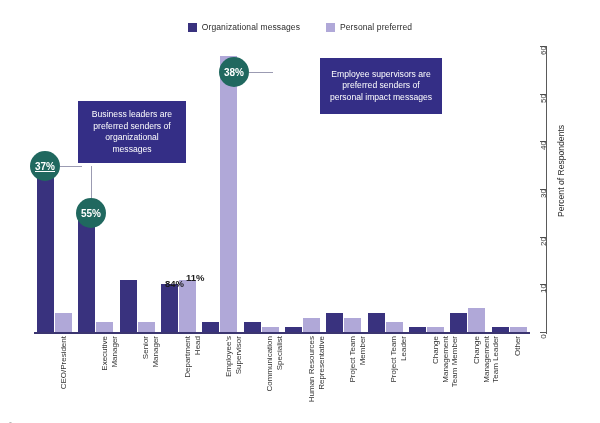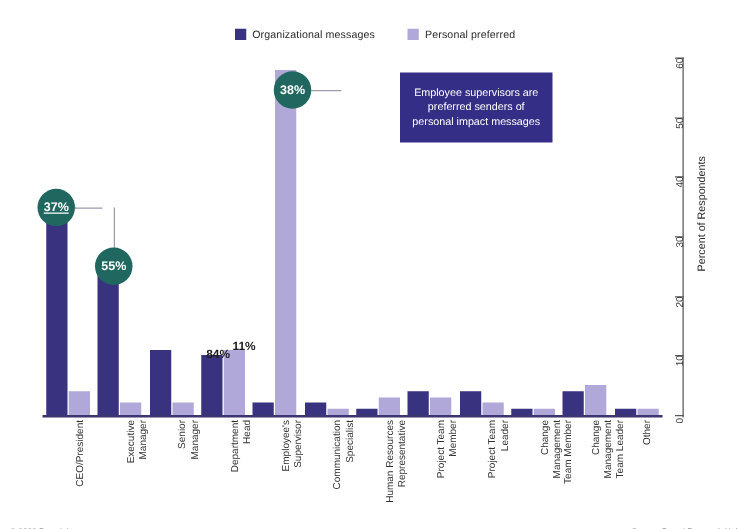--- a/index.html
+++ b/index.html
@@ -182,20 +182,21 @@
   <div class="badge" style="left:30px;top:135px;text-decoration:underline;">37%</div>
   <div class="badge" style="left:76px;top:182px;">55%</div>
   <div class="badge" style="left:219px;top:41px;">38%</div>
 
   <div class="connector" style="left:60px;top:150px;width:22px;height:1px;"></div>
   <div class="connector" style="left:91px;top:150px;width:1px;height:48px;"></div>
   <div class="connector" style="left:60px;top:150px;width:1px;height:1px;"></div>
 
   <div class="connector" style="left:249px;top:56px;width:24px;height:1px;"></div>
 
+  <div class="callout" style="left:78px;top:85px;width:108px;height:62px;">Business leaders are preferred senders of organizational messages</div>
   <div class="callout" style="left:272px;top:42px;width:122px;height:56px;margin-left:48px;">Employee supervisors are preferred senders of personal impact messages</div>
 
   <div class="xlabels" id="xlabels">
       <div class="xlabel" style="left: 24.6667px;">CEO/President</div>
       <div class="xlabel" style="left: 66px;">Executive
 Manager</div>
       <div class="xlabel" style="left: 107.333px;">Senior
 Manager</div>
       <div class="xlabel" style="left: 148.667px;">Department
 Head</div>

